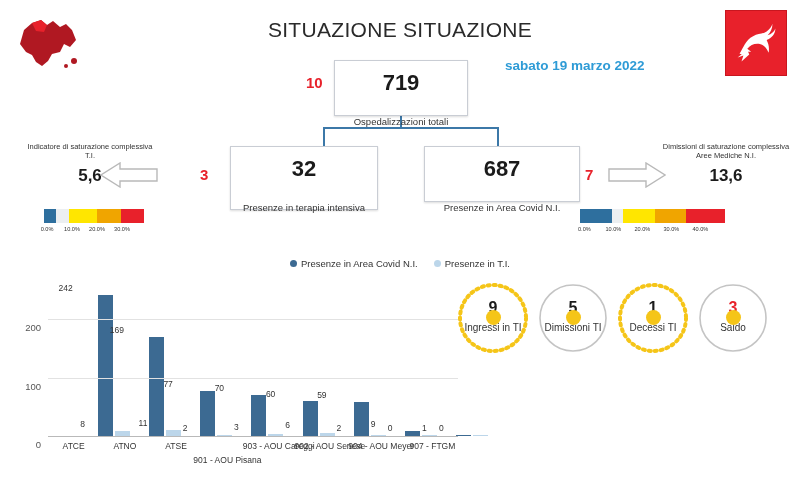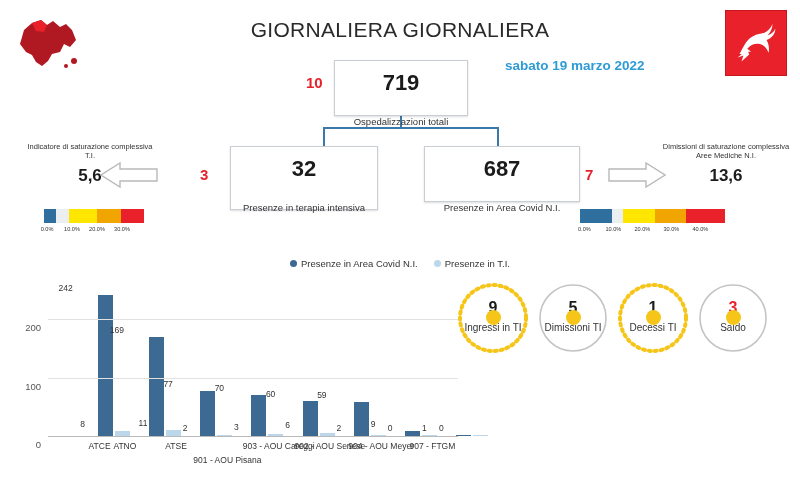--- a/index.html
+++ b/index.html
@@ -140,21 +140,21 @@
 
   <div class="tuscany">
     <svg viewBox="0 0 72 62" width="72" height="62">
       <path d="M6 30 L10 16 L18 9 L27 6 L33 11 L39 7 L46 13 L52 10 L58 16 L62 26 L56 33 L50 30 L46 38 L38 40 L34 47 L28 52 L22 48 L18 41 L12 38 Z" fill="#b01822"></path>
       <path d="M18 9 L27 6 L33 11 L30 18 L22 17 Z" fill="#e8212b"></path>
       <circle cx="60" cy="47" r="3" fill="#b01822"></circle>
       <circle cx="52" cy="52" r="2" fill="#b01822"></circle>
     </svg>
   </div>
 
-  <div class="title">GIORNALIERA GIORNALIERA</div>
+  <div class="title">SITUAZIONE SITUAZIONE</div>
   <div class="date">sabato 19 marzo 2022</div>
 
   <div class="crest">
     <svg viewBox="0 0 62 66" width="60" height="64">
       <path d="M14 44 C18 38 20 30 28 26 C33 23 38 24 42 21 C45 19 47 16 48 13 C48 18 46 22 43 25 C47 24 50 21 51 18 C51 24 47 28 42 30 C44 34 45 38 44 43 C42 38 39 35 35 34 C30 33 25 35 22 39 L26 42 L20 42 L22 46 Z" fill="#ffffff"></path>
       <path d="M22 40 L12 48 L18 46 L16 52 L24 45 Z" fill="#ffffff"></path>
     </svg>
   </div>
 
   <svg class="connector" viewBox="0 0 320 42">
@@ -272,21 +272,21 @@
         <div class="bargroup" style="left: 408.375px;">
           <div class="bar ani" style="height: 1px;"></div>
           <div class="bar ti" style="height: 1px;"></div>
         </div>
       </div>
   <div class="axisline" style="top: 160px;"></div>
       <div class="gridline" style="top: 101.538px;"></div>
       <div class="gridline" style="top: 43.0769px;"></div>
       <div class="bar-val" style="left: 57.625px; top: 6.52308px;">242</div>
       <div class="bar-val" style="left: 74.625px; top: 143.323px;">8</div>
-      <div class="xlab" style="left: 65.625px; top: 166px; text-align: right;">ATCE</div>
+      <div class="xlab" style="left: 65.625px; top: 166px;">ATCE</div>
       <div class="bar-val" style="left: 108.875px; top: 49.2px;">169</div>
       <div class="bar-val" style="left: 135px; top: 141.569px;">11</div>
       <div class="xlab" style="left: 116.875px; top: 166px;">ATNO</div>
       <div class="bar-val" style="left: 160.125px; top: 102.985px;">77</div>
       <div class="bar-val" style="left: 177.125px; top: 146.831px;">2</div>
       <div class="xlab" style="left: 168.125px; top: 166px;">ATSE</div>
       <div class="bar-val" style="left: 211.375px; top: 107.077px;">70</div>
       <div class="bar-val" style="left: 228.375px; top: 146.246px;">3</div>
       <div class="xlab" style="left: 219.375px; top: 180px;">901 - AOU Pisana</div>
       <div class="bar-val" style="left: 262.625px; top: 112.923px;">60</div>

